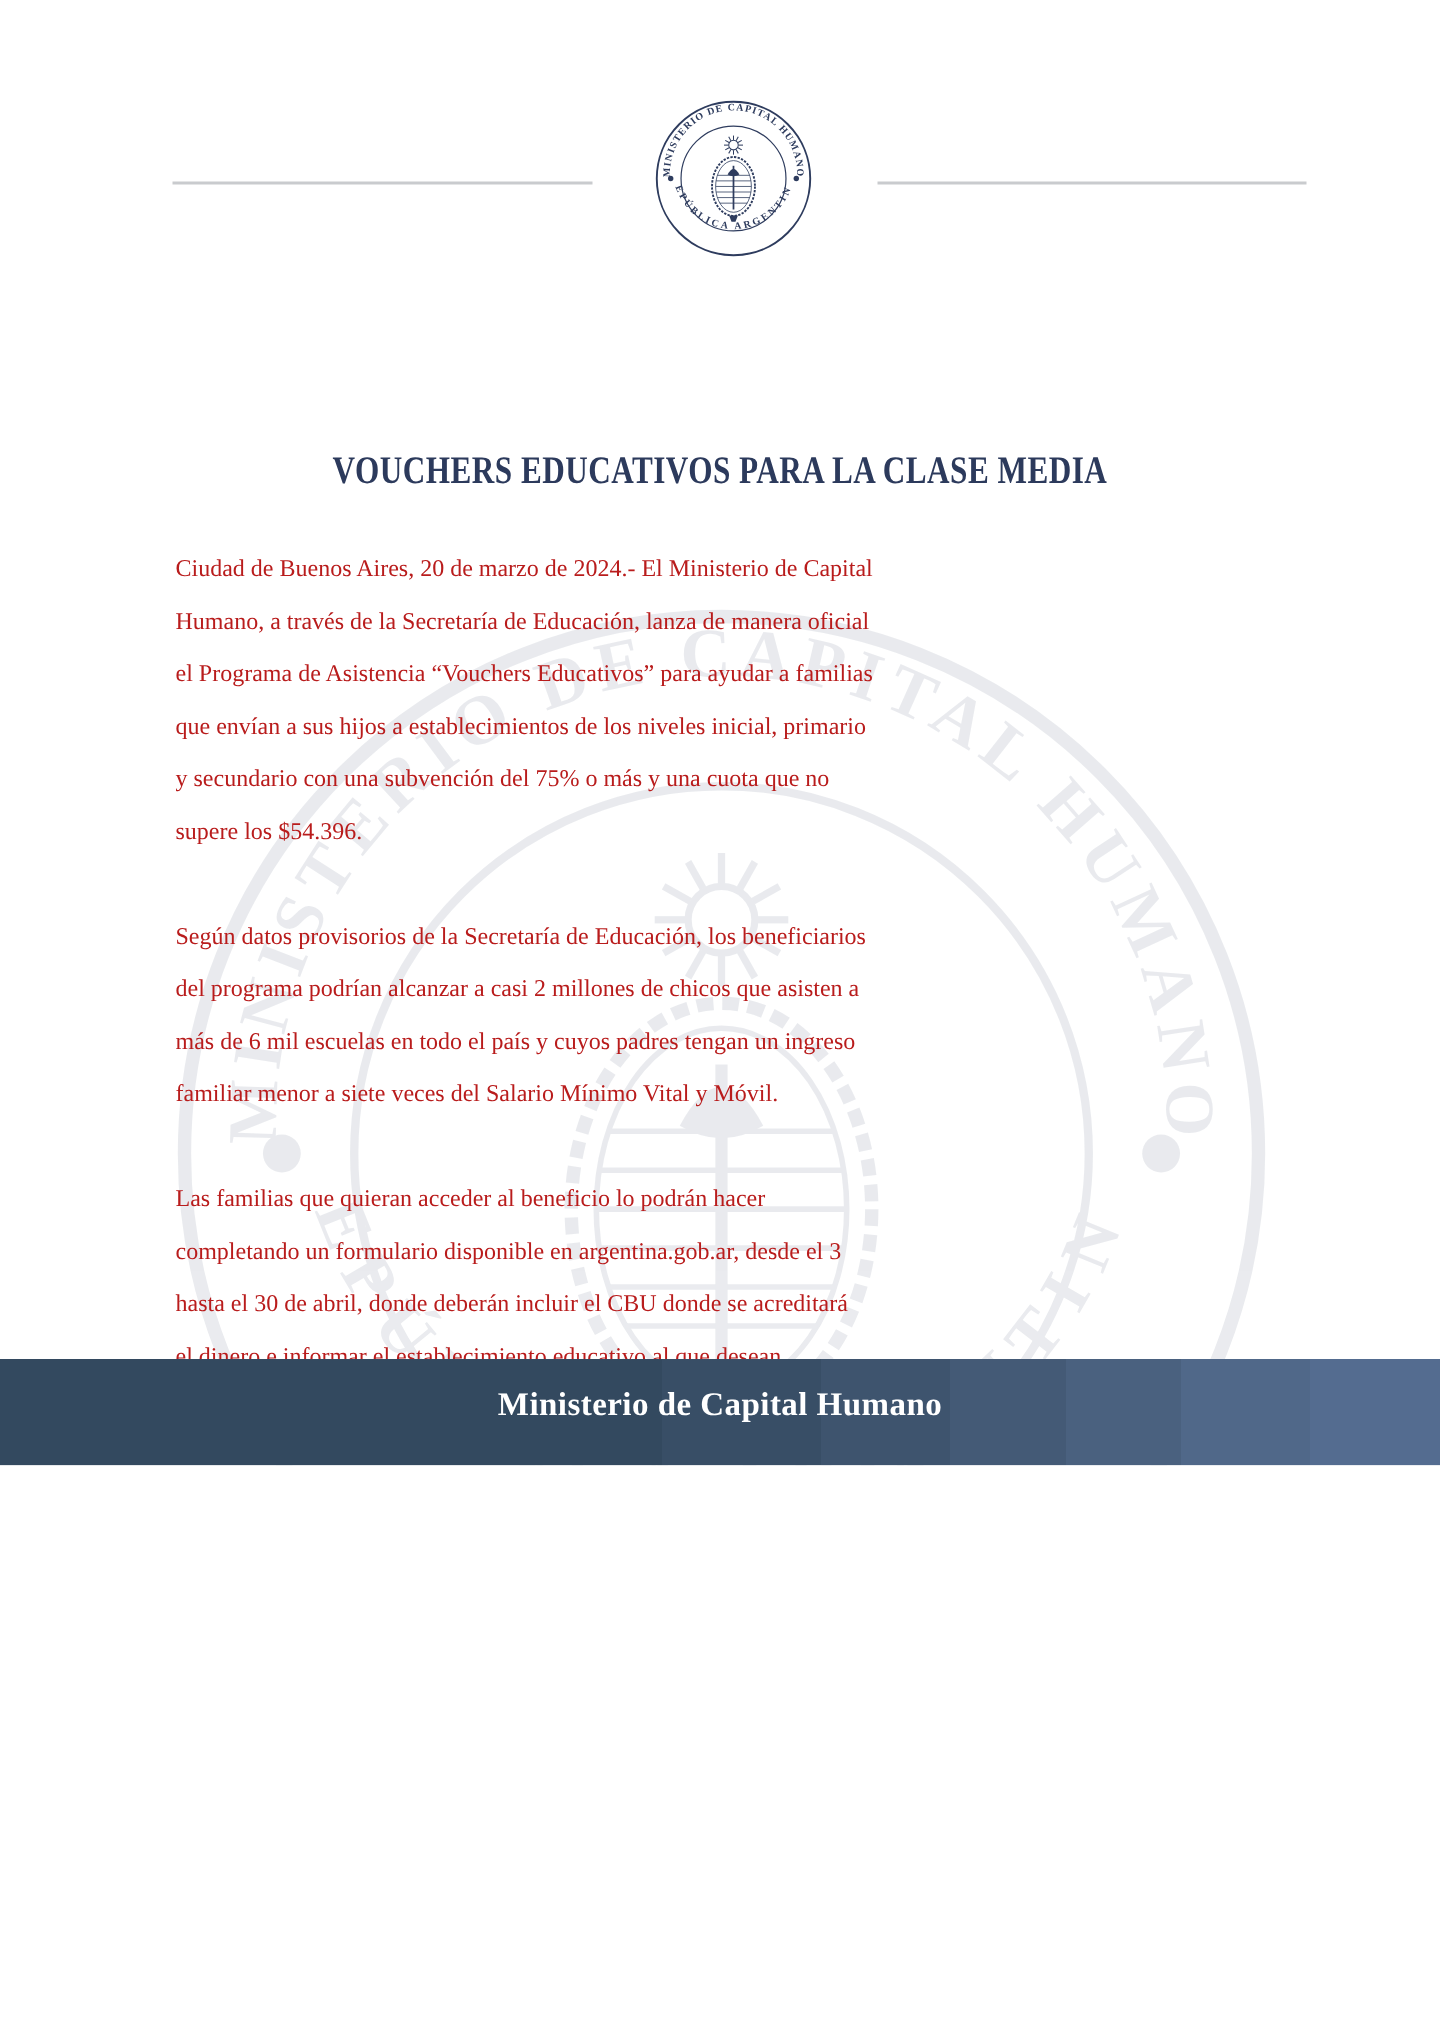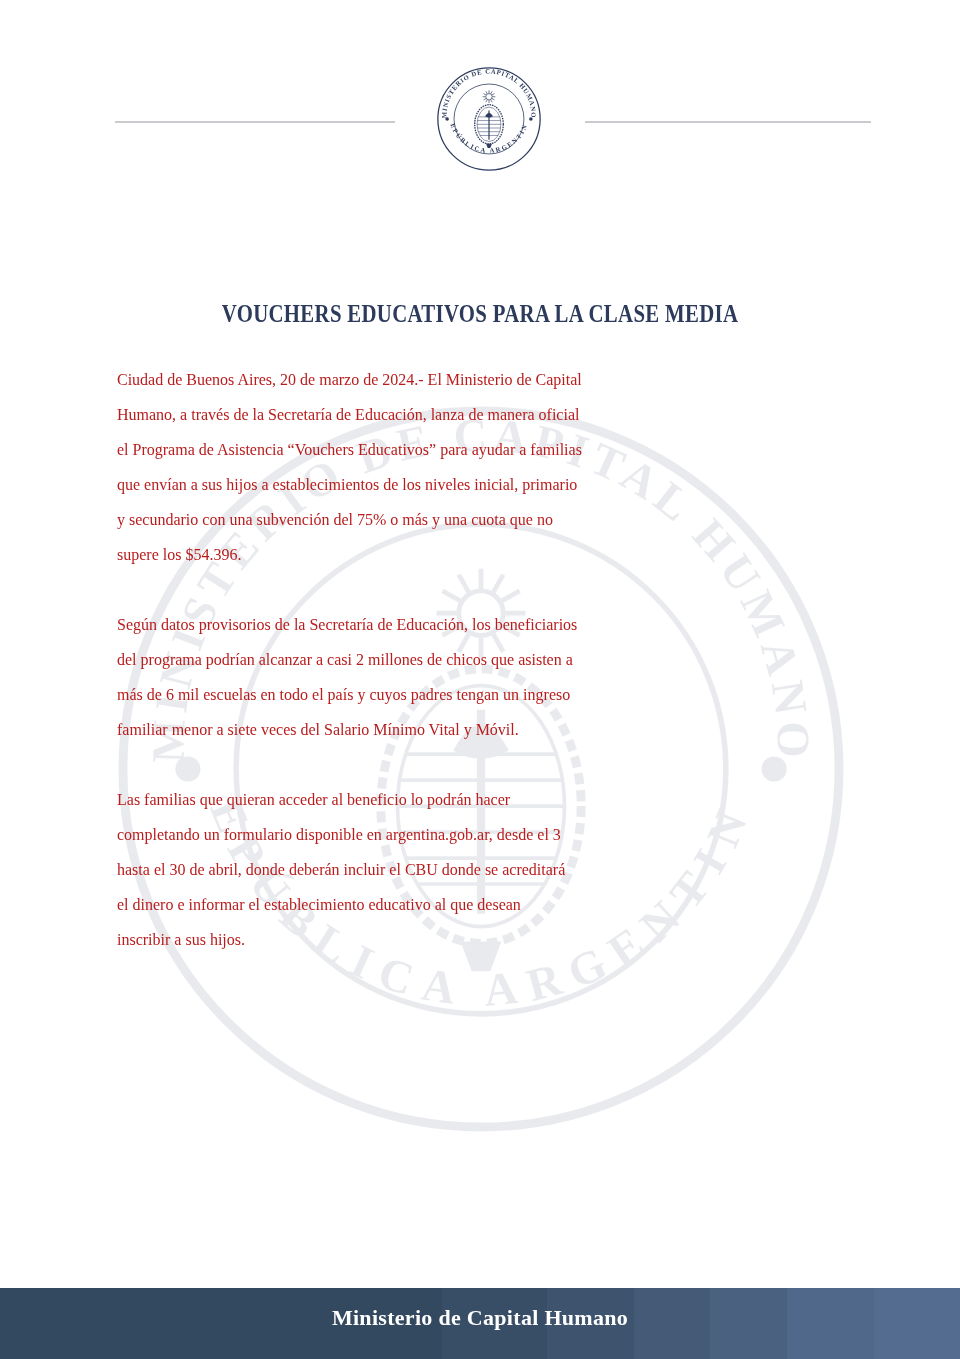--- a/index.html
+++ b/index.html
@@ -1,19 +1,19 @@
 <!DOCTYPE html>
 <html><head>
 <meta charset="utf-8">
 <style>
   html, body { margin: 0; padding: 0; background: #ffffff; }
   .page {
     position: relative;
     width: 960px;
-    height: 1359px;
+    height: 977px;
     background: #ffffff;
     overflow: hidden;
     font-family: "Liberation Serif", serif;
   }
 
   
   .rule {
     position: absolute;
     top: 121px;
     height: 2px;

